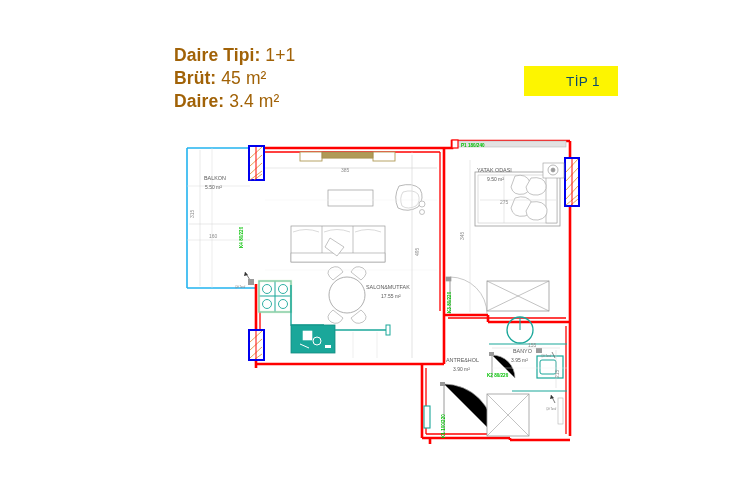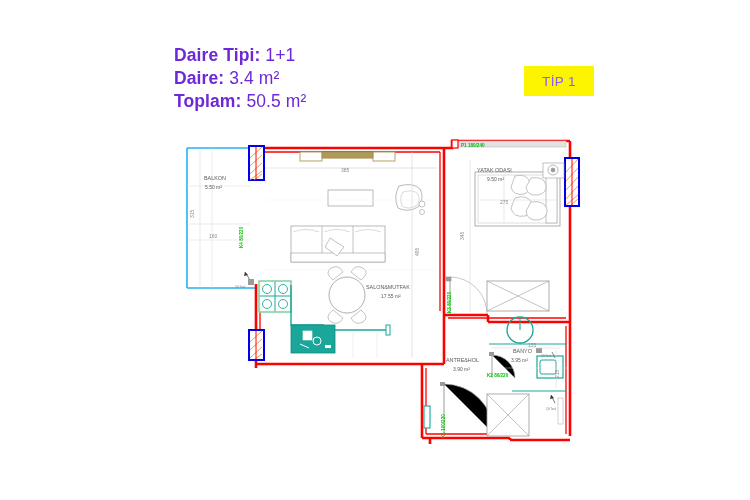--- a/index.html
+++ b/index.html
@@ -25,21 +25,21 @@
 
   
   .info-block {
     position: absolute;
     left: 174px;
     top: 44px;
     line-height: 1.32;
   }
   .info-row {
     font-size: 17.5px;
-    color: #6d28d9;
+    color: #a16207;
     white-space: nowrap;
     letter-spacing: 0.1px;
   }
   .info-label {
     font-weight: bold;
   }
   .info-value {
     font-weight: normal;
   }
 
@@ -48,22 +48,23 @@
     position: absolute;
     left: 524px;
     top: 66px;
     width: 70px;
     height: 30px;
     background: #fdf500;
     display: flex;
     align-items: center;
     justify-content: center;
     font-size: 13.5px;
-    color: #8b5cf6;
+    color: #0c4a6e;
     letter-spacing: 0.4px;
+    padding-left: 24px;
   }
 
   
   .plan-wrap {
     position: absolute;
     left: 0;
     top: 0;
     width: 750px;
     height: 500px;
     pointer-events: none;
@@ -83,26 +84,26 @@
 <body>
 
 <div id="app">
 
   <div class="info-block">
     <div class="info-row">
       <span class="info-label">Daire Tipi:</span>
       <span class="info-value">1+1</span>
     </div>
     <div class="info-row">
+      <span class="info-label">Brüt:</span>
+      <span class="info-value">45 m²</span>
+    </div>
+    <div class="info-row">
       <span class="info-label">Daire:</span>
       <span class="info-value">3.4 m²</span>
-    </div>
-    <div class="info-row">
-      <span class="info-label">Toplam:</span>
-      <span class="info-value">50.5 m²</span>
     </div>
   </div>
 
   <div class="tip-badge">TİP 1</div>
 
   <div class="plan-wrap">
   <svg class="plan-svg" width="750" height="500" viewBox="0 0 750 500" xmlns="http://www.w3.org/2000/svg">
 
     <g>
       <line x1="187" y1="148" x2="253" y2="148" stroke="#22b3ef" stroke-width="1.6"></line>

